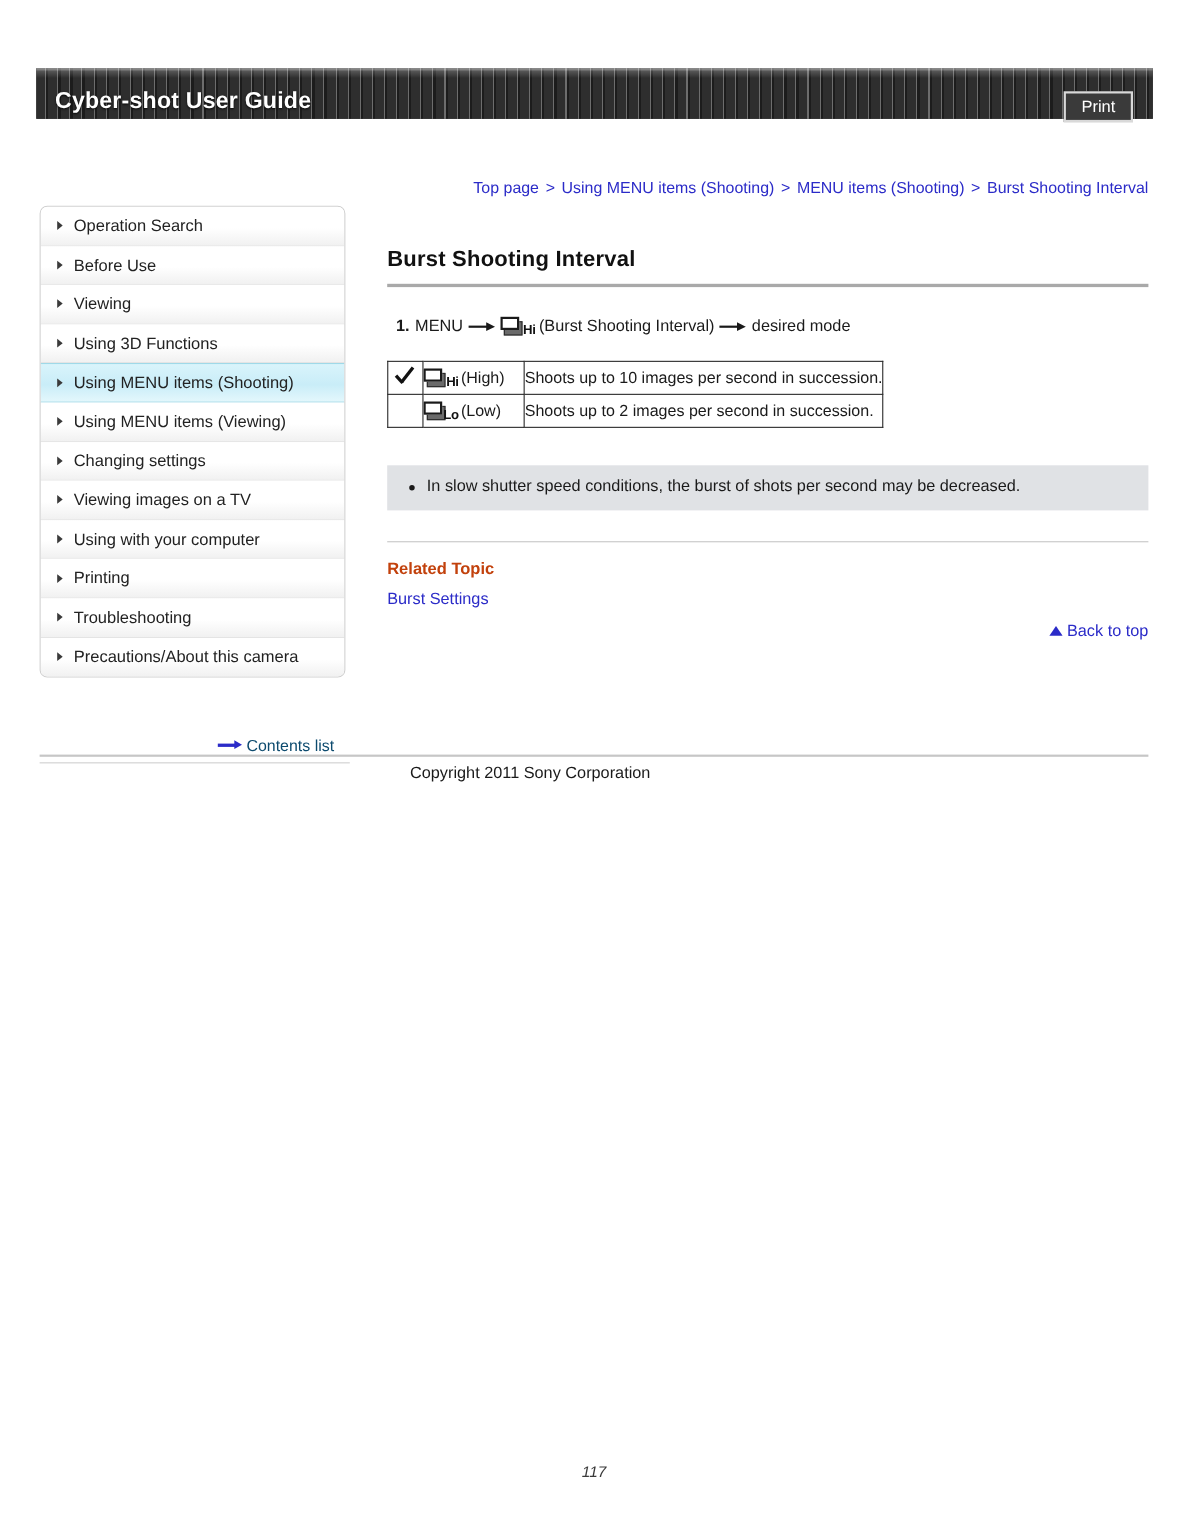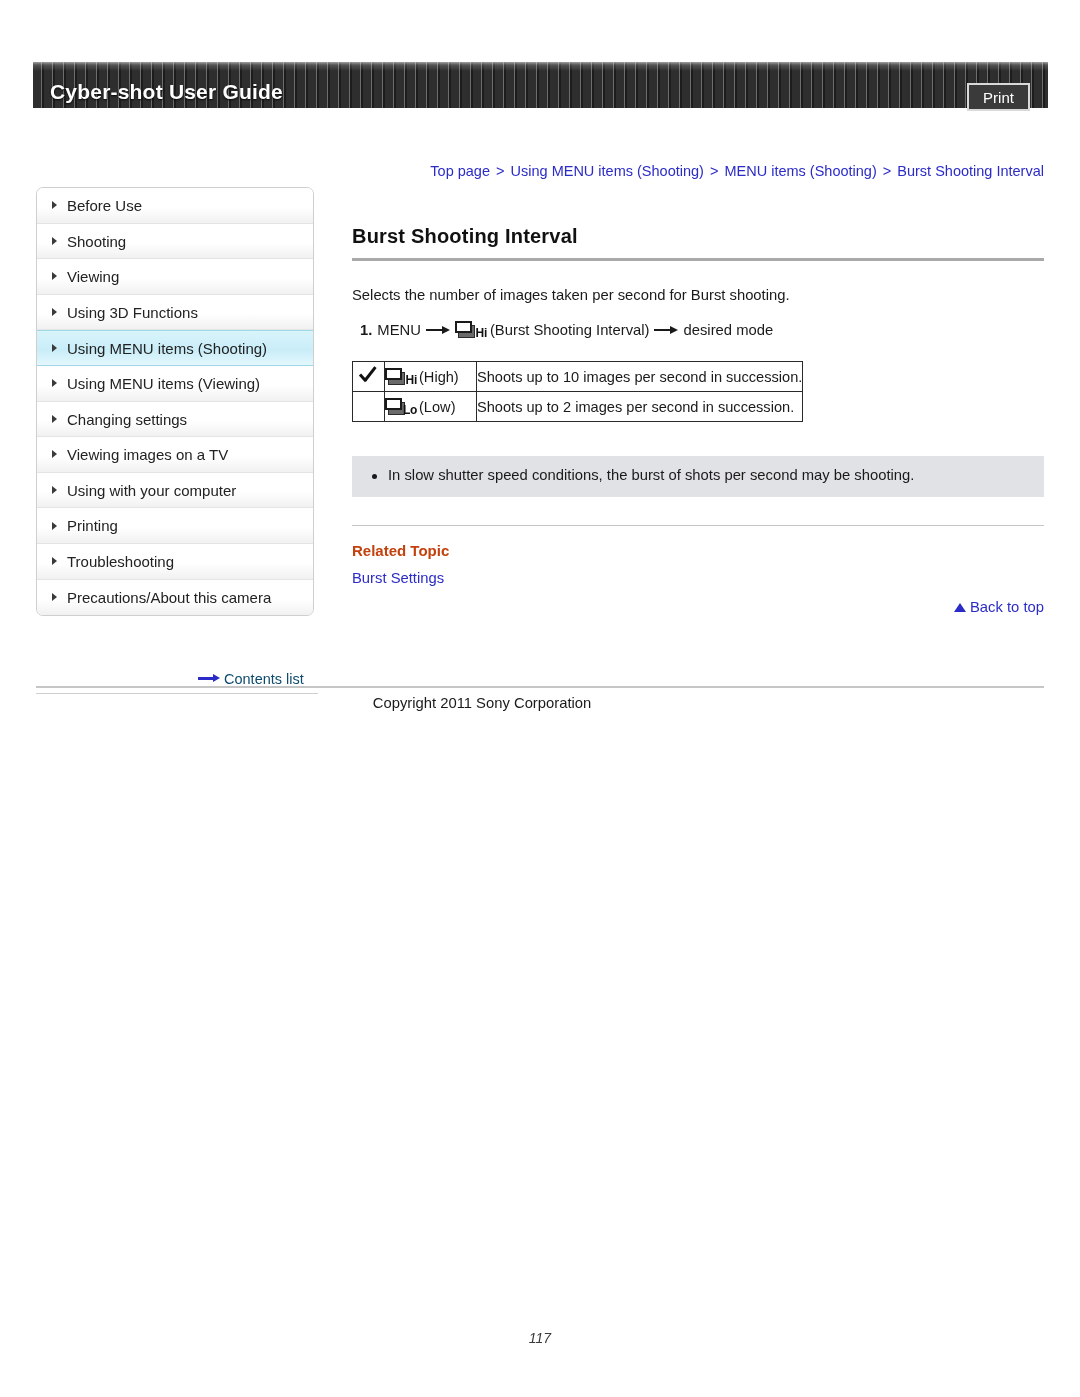--- a/index.html
+++ b/index.html
@@ -423,25 +423,25 @@
   <span class="crumb">Using MENU items (Shooting)</span>
   <span class="sep">&gt;</span>
   <span class="crumb">MENU items (Shooting)</span>
   <span class="sep">&gt;</span>
   <span class="crumb">Burst Shooting Interval</span>
 </div>
 
 <nav class="sidebar">
   <div class="nav-item">
     <span class="nav-bullet"></span>
+    <span>Operation Search</span>
+  </div>
+  <div class="nav-item">
+    <span class="nav-bullet"></span>
     <span>Before Use</span>
-  </div>
-  <div class="nav-item">
-    <span class="nav-bullet"></span>
-    <span>Shooting</span>
   </div>
   <div class="nav-item">
     <span class="nav-bullet"></span>
     <span>Viewing</span>
   </div>
   <div class="nav-item">
     <span class="nav-bullet"></span>
     <span>Using 3D Functions</span>
   </div>
   <div class="nav-item active">
@@ -481,21 +481,20 @@
 <div class="contents-list">
   <span class="contents-arrow"></span><span>Contents list</span>
 </div>
 <div class="sidebar-underline"></div>
 
 <main class="content">
 
   <h1 class="page-title">Burst Shooting Interval</h1>
   <div class="title-rule"></div>
 
-  <p class="intro-text">Selects the number of images taken per second for Burst shooting.</p>
 
   <div class="step-line">
     <span class="step-num">1.</span>
     <span>MENU</span>
     <span class="arrow-glyph"></span>
     <span class="burst-icon">
       <span class="frame-back"></span>
       <span class="frame-front"></span>
       <span class="mode-letters">Hi</span>
     </span>
@@ -534,21 +533,21 @@
             <span>(Low)</span>
           </span>
         </td>
         <td class="col-desc">Shoots up to 2 images per second in succession.</td>
       </tr>
     </tbody>
   </table>
 
   <div class="notes-box">
     <ul class="notes-list">
-      <li>In slow shutter speed conditions, the burst of shots per second may be shooting.</li>
+      <li>In slow shutter speed conditions, the burst of shots per second may be decreased.</li>
     </ul>
   </div>
 
   <div class="related-rule"></div>
   <div class="related-title">Related Topic</div>
   <div class="related-link">Burst Settings</div>
 
   <div class="back-to-top">
     <span class="up-triangle"></span><span>Back to top</span>
   </div>

